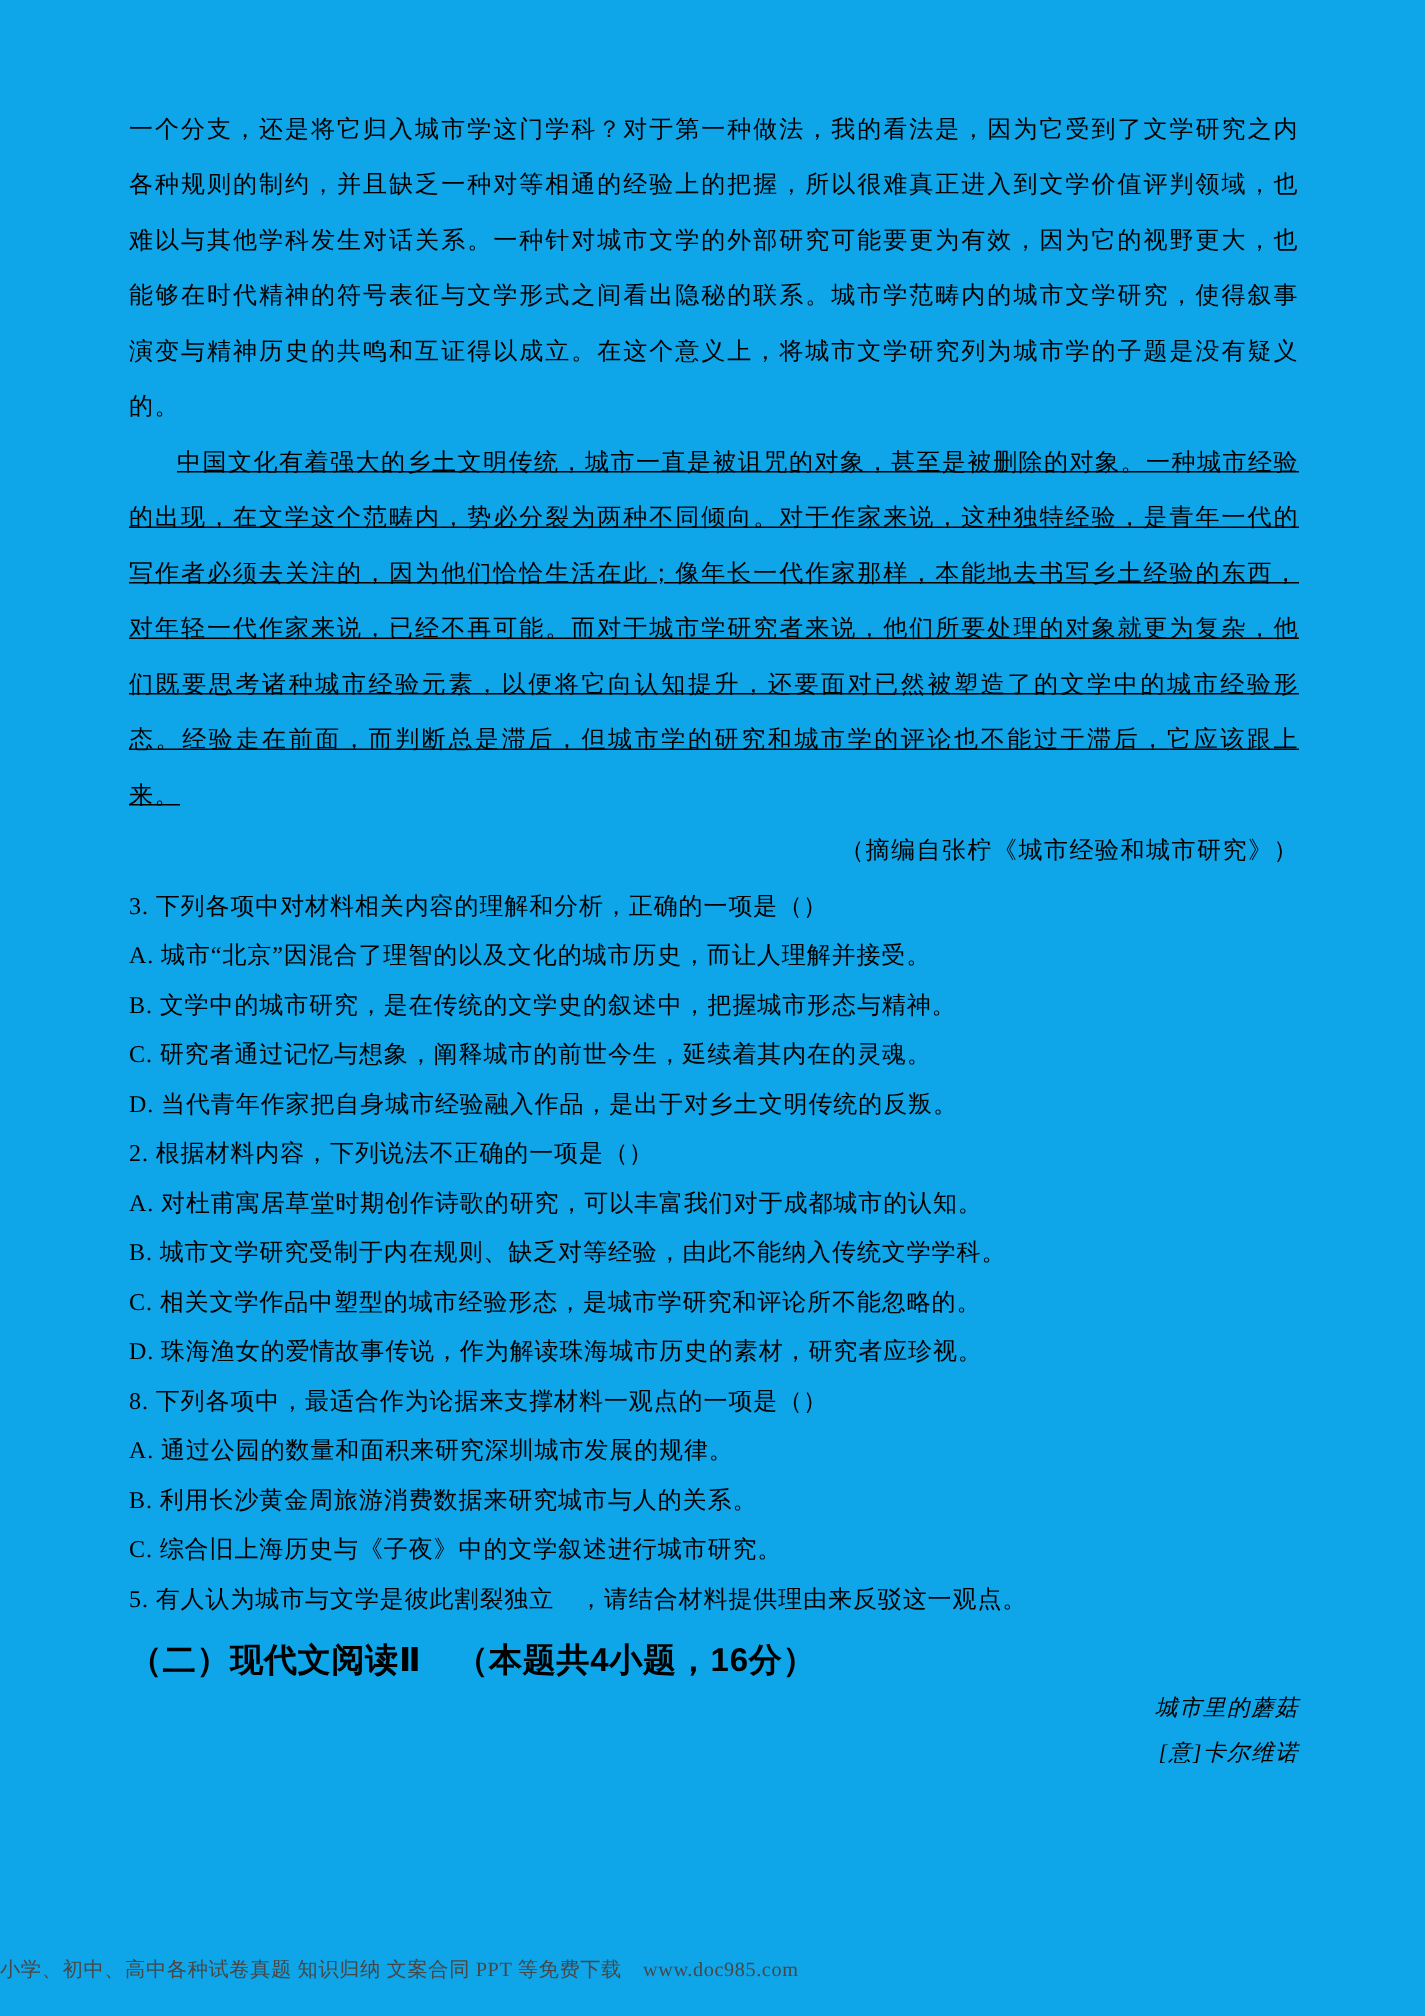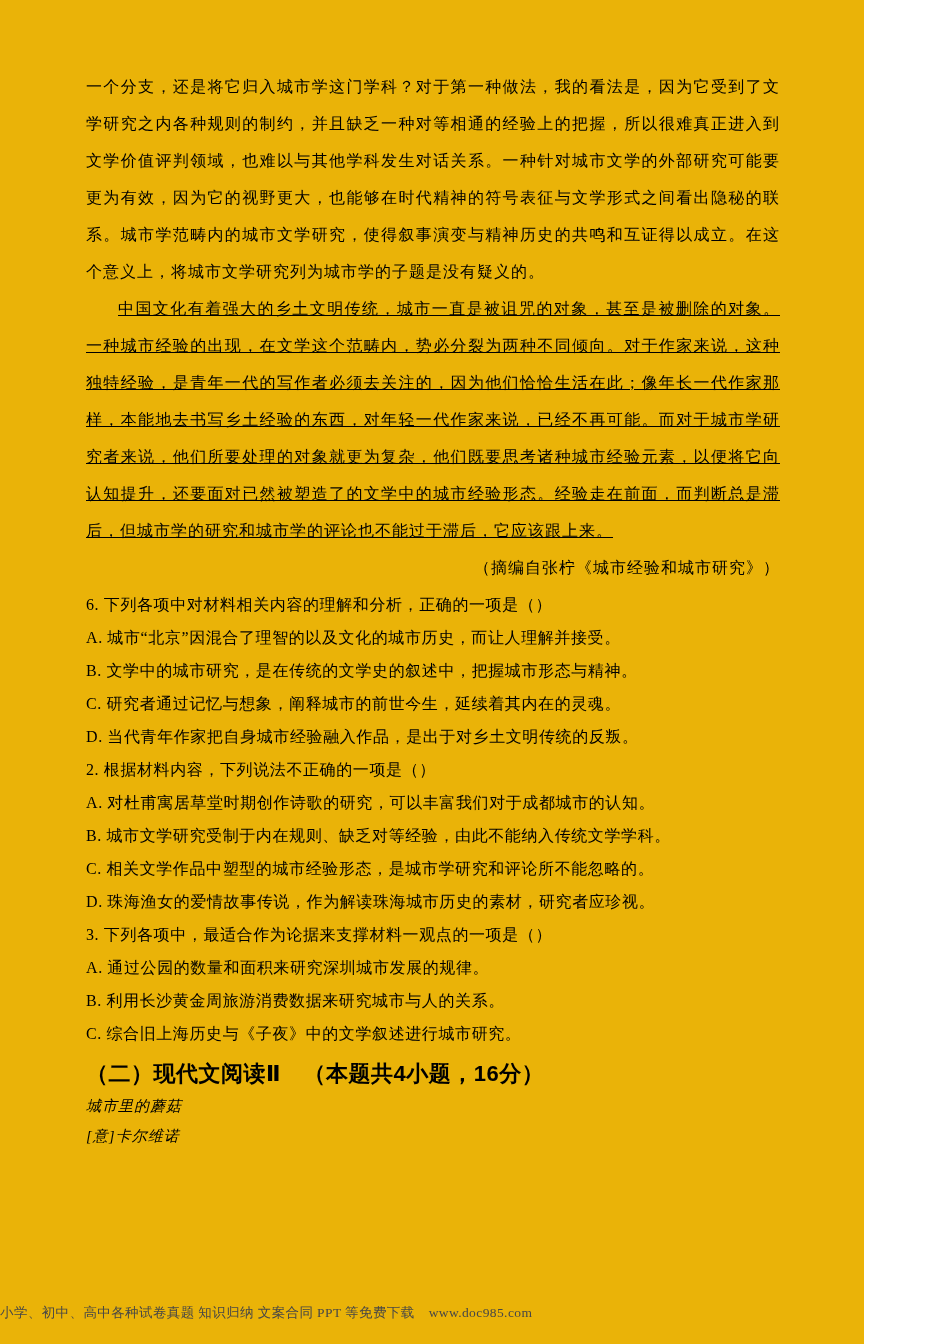--- a/index.html
+++ b/index.html
@@ -1,20 +1,20 @@
 <!DOCTYPE html>
 <html><head>
 <meta charset="utf-8">
 <style>
   * { margin: 0; padding: 0; box-sizing: border-box; }
   html, body { background: #ffffff; }
   .page {
-    width: 864px;
+    width: 950px;
     height: 1344px;
-    background: #eab308;
+    background: #0ea5e9;
     position: relative;
     overflow: hidden;
     font-family: "Liberation Serif", "DejaVu Serif", serif;
     color: #000000;
   }
   .content {
     padding: 68px 84px 0 86px;
   }
   .par {
     font-size: 16px;
@@ -43,21 +43,21 @@
     font-size: 22px;
     line-height: 34px;
     letter-spacing: 0.5px;
   }
   .intro {
     font-size: 16px;
     line-height: 34px;
     letter-spacing: 0.6px;
   }
   .center-line {
-    text-align: left;
+    text-align: right;
     font-size: 15px;
     line-height: 30px;
     letter-spacing: 1px;
     font-style: italic;
   }
   .footer {
     position: absolute;
     left: 0;
     bottom: 22px;
     width: 100%;
@@ -73,34 +73,35 @@
 <body>
 
 <div class="page">
   <div class="content">
 
     <p class="par">一个分支，还是将它归入城市学这门学科？对于第一种做法，我的看法是，因为它受到了文学研究之内各种规则的制约，并且缺乏一种对等相通的经验上的把握，所以很难真正进入到文学价值评判领域，也难以与其他学科发生对话关系。一种针对城市文学的外部研究可能要更为有效，因为它的视野更大，也能够在时代精神的符号表征与文学形式之间看出隐秘的联系。城市学范畴内的城市文学研究，使得叙事演变与精神历史的共鸣和互证得以成立。在这个意义上，将城市文学研究列为城市学的子题是没有疑义的。</p>
     <p class="par indent">中国文化有着强大的乡土文明传统，城市一直是被诅咒的对象，甚至是被删除的对象。一种城市经验的出现，在文学这个范畴内，势必分裂为两种不同倾向。对于作家来说，这种独特经验，是青年一代的写作者必须去关注的，因为他们恰恰生活在此；像年长一代作家那样，本能地去书写乡土经验的东西，对年轻一代作家来说，已经不再可能。而对于城市学研究者来说，他们所要处理的对象就更为复杂，他们既要思考诸种城市经验元素，以便将它向认知提升，还要面对已然被塑造了的文学中的城市经验形态。经验走在前面，而判断总是滞后，但城市学的研究和城市学的评论也不能过于滞后，它应该跟上来。</p>
     <p class="attribution">（摘编自张柠《城市经验和城市研究》）</p>
 
     <div class="questions">
-      <p class="q">6. 下列各项中对材料相关内容的理解和分析，正确的一项是（）</p>
+      <p class="q">3. 下列各项中对材料相关内容的理解和分析，正确的一项是（）</p>
       <p class="q">A. 城市“北京”因混合了理智的以及文化的城市历史，而让人理解并接受。</p>
       <p class="q">B. 文学中的城市研究，是在传统的文学史的叙述中，把握城市形态与精神。</p>
       <p class="q">C. 研究者通过记忆与想象，阐释城市的前世今生，延续着其内在的灵魂。</p>
       <p class="q">D. 当代青年作家把自身城市经验融入作品，是出于对乡土文明传统的反叛。</p>
       <p class="q">2. 根据材料内容，下列说法不正确的一项是（）</p>
       <p class="q">A. 对杜甫寓居草堂时期创作诗歌的研究，可以丰富我们对于成都城市的认知。</p>
       <p class="q">B. 城市文学研究受制于内在规则、缺乏对等经验，由此不能纳入传统文学学科。</p>
       <p class="q">C. 相关文学作品中塑型的城市经验形态，是城市学研究和评论所不能忽略的。</p>
       <p class="q">D. 珠海渔女的爱情故事传说，作为解读珠海城市历史的素材，研究者应珍视。</p>
-      <p class="q">3. 下列各项中，最适合作为论据来支撑材料一观点的一项是（）</p>
+      <p class="q">8. 下列各项中，最适合作为论据来支撑材料一观点的一项是（）</p>
       <p class="q">A. 通过公园的数量和面积来研究深圳城市发展的规律。</p>
       <p class="q">B. 利用长沙黄金周旅游消费数据来研究城市与人的关系。</p>
       <p class="q">C. 综合旧上海历史与《子夜》中的文学叙述进行城市研究。</p>
+      <p class="q">5. 有人认为城市与文学是彼此割裂独立　，请结合材料提供理由来反驳这一观点。</p>
     </div>
 
     <p class="section-header">（二）现代文阅读Ⅱ　（本题共4小题，16分）</p>
     <p class="center-line">城市里的蘑菇</p>
     <p class="center-line">[意]卡尔维诺</p>
 
   </div>
 
   <div class="footer">
     <span>小学、初中、高中各种试卷真题 知识归纳 文案合同 PPT 等免费下载</span><span class="gap"></span><span>www.doc985.com</span>

